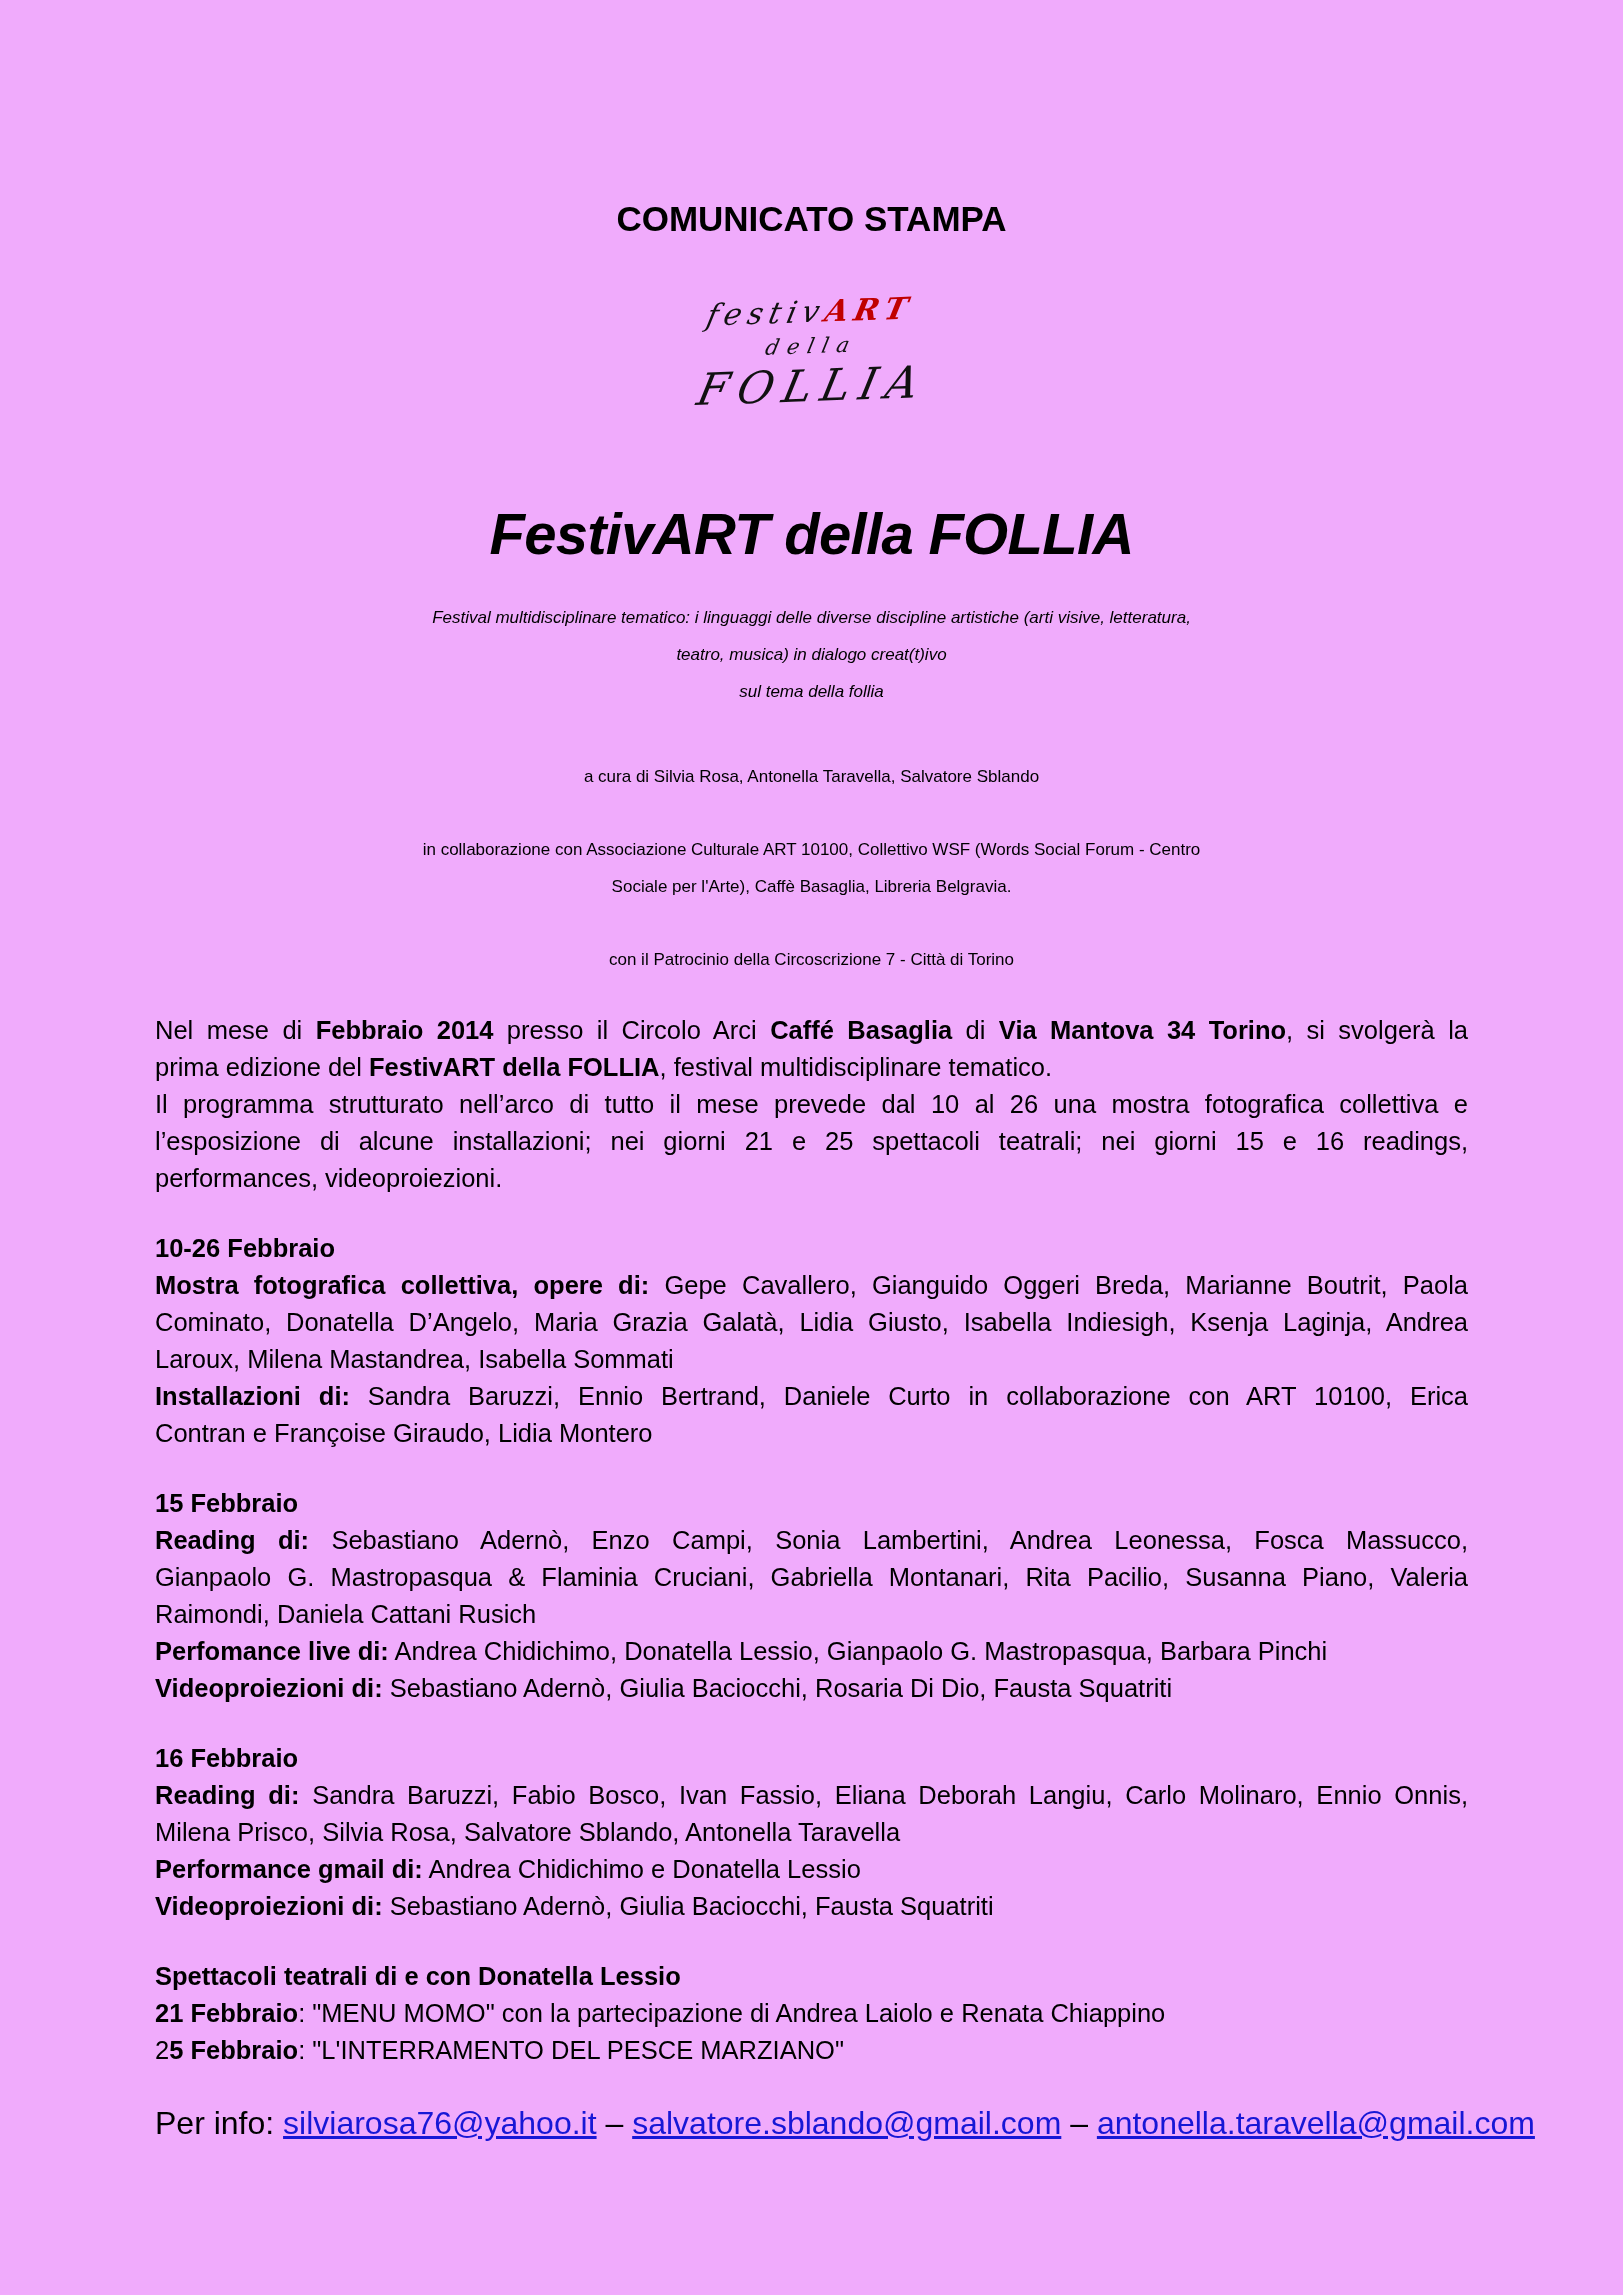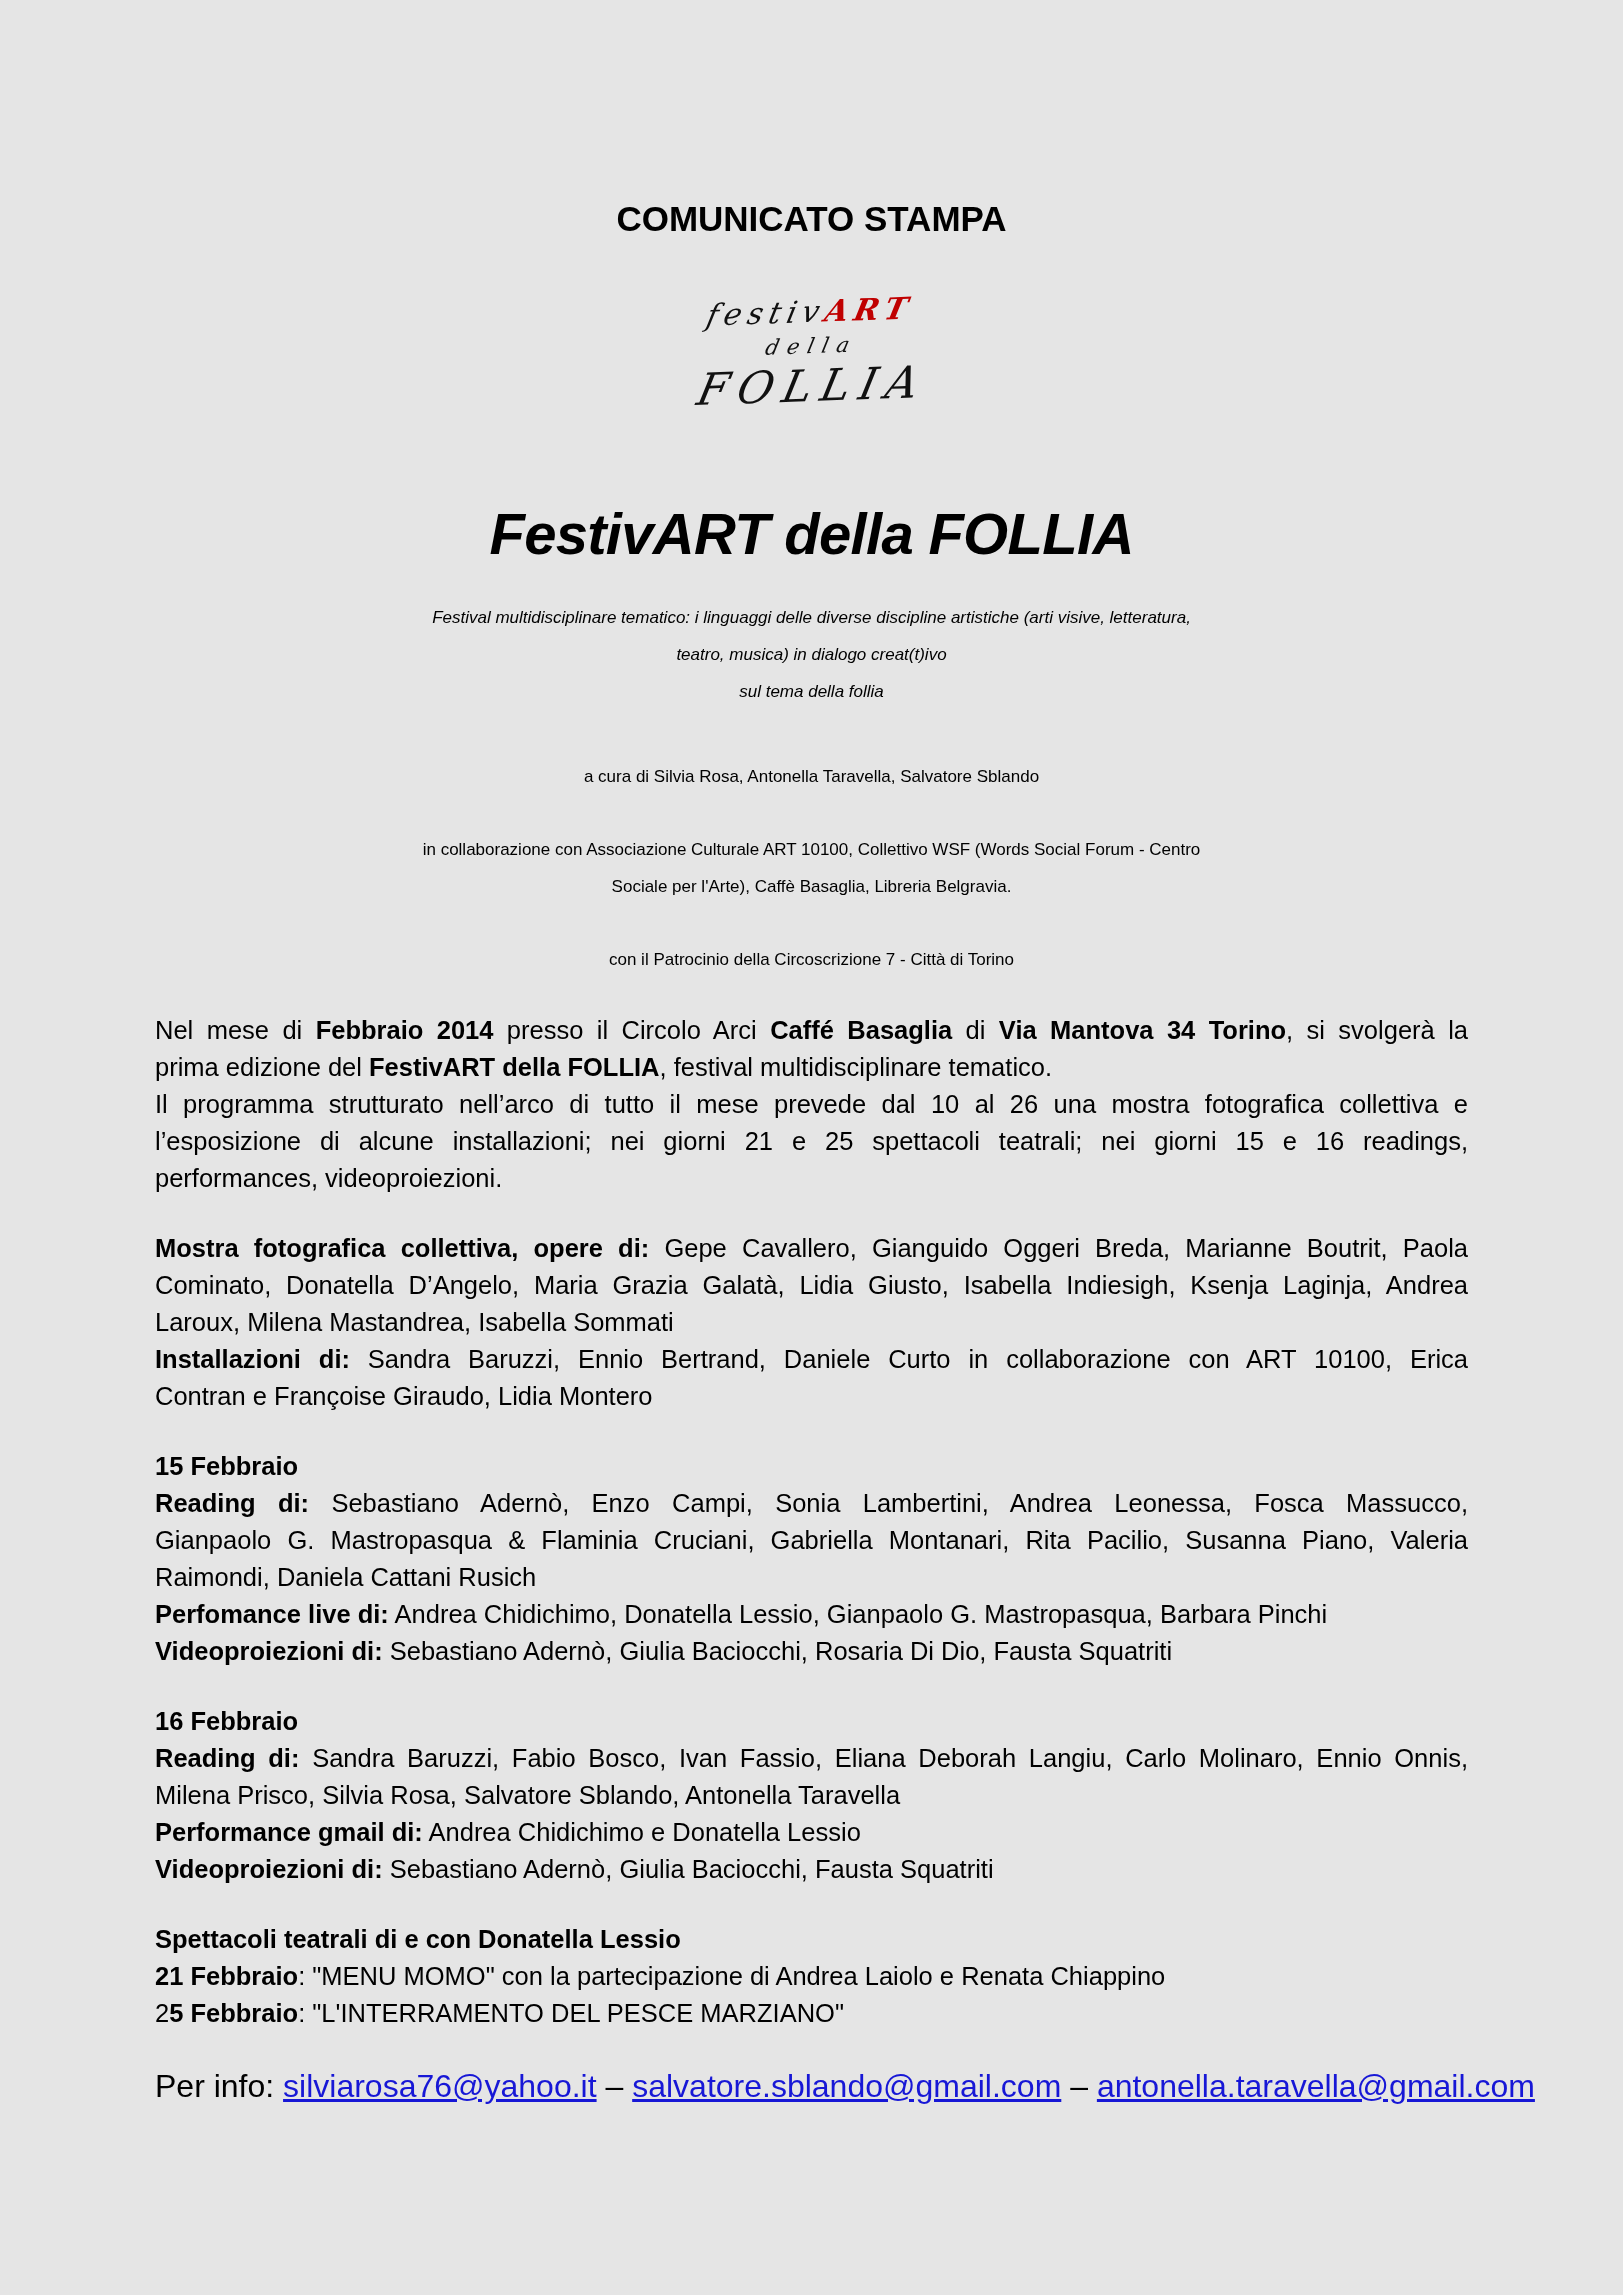--- a/index.html
+++ b/index.html
@@ -1,17 +1,17 @@
 <!DOCTYPE html>
 <html style="font-size:10.5px"><head>
 <meta charset="utf-8">
 <style>
   html,body { margin:0; padding:0; background:#ffffff; }
   .page {
-    position:relative; width:1623px; height:2295px; background:#e5e5e5;
+    position:relative; width:1623px; height:2295px; background:#f0abfc;
     font-family:"Liberation Sans", sans-serif; color:#000;
     box-sizing:border-box; padding:196px 155px 12px 155px; overflow:hidden;
   }
   .doc-header { font-size:35px; font-weight:bold; line-height:46px; text-align:center; }
 
   .logo { margin-top:49px; text-align:center; transform:rotate(-2deg);
           font-family:"DejaVu Serif", serif; font-style:italic; color:#111; }
   .logo-l1 { font-size:30px; letter-spacing:5.9px; transform:skewX(-14deg); line-height:1.4; }
   .logo-l2 { font-size:21px; letter-spacing:7.9px; transform:skewX(-14deg); line-height:1.3; }
   .logo-l3 { font-size:44px; letter-spacing:9.2px; transform:skewX(-14deg); line-height:1.2; }
@@ -71,20 +71,21 @@
 
   <div class="block-intro">
     <div class="line just"><span>Nel mese di </span><span class="b">Febbraio 2014</span><span> presso il Circolo Arci </span><span class="b">Caffé Basaglia</span><span> di </span><span class="b">Via Mantova 34 Torino</span><span>, si svolgerà la</span></div>
     <div class="line"><span>prima edizione del </span><span class="b">FestivART della FOLLIA</span><span>, festival multidisciplinare tematico.</span></div>
     <div class="line just">Il programma strutturato nell’arco di tutto il mese prevede dal 10 al 26 una mostra fotografica collettiva e</div>
     <div class="line just">l’esposizione di alcune installazioni; nei giorni 21 e 25 spettacoli teatrali; nei giorni 15 e 16 readings,</div>
     <div class="line">performances, videoproiezioni.</div>
   </div>
 
   <div class="sec">
+    <div class="line b">10-26 Febbraio</div>
     <div class="line just"><span class="b">Mostra fotografica collettiva, opere di:</span><span> Gepe Cavallero, Gianguido Oggeri Breda, Marianne Boutrit, Paola</span></div>
     <div class="line just">Cominato, Donatella D’Angelo, Maria Grazia Galatà, Lidia Giusto, Isabella Indiesigh, Ksenja Laginja, Andrea</div>
     <div class="line">Laroux, Milena Mastandrea, Isabella Sommati</div>
     <div class="line just"><span class="b">Installazioni di:</span><span> Sandra Baruzzi, Ennio Bertrand, Daniele Curto in collaborazione con ART 10100, Erica</span></div>
     <div class="line">Contran e Françoise Giraudo, Lidia Montero</div>
   </div>
 
   <div class="sec">
     <div class="line b">15 Febbraio</div>
     <div class="line just"><span class="b">Reading di:</span><span> Sebastiano Adernò, Enzo Campi, Sonia Lambertini, Andrea Leonessa, Fosca Massucco,</span></div>

